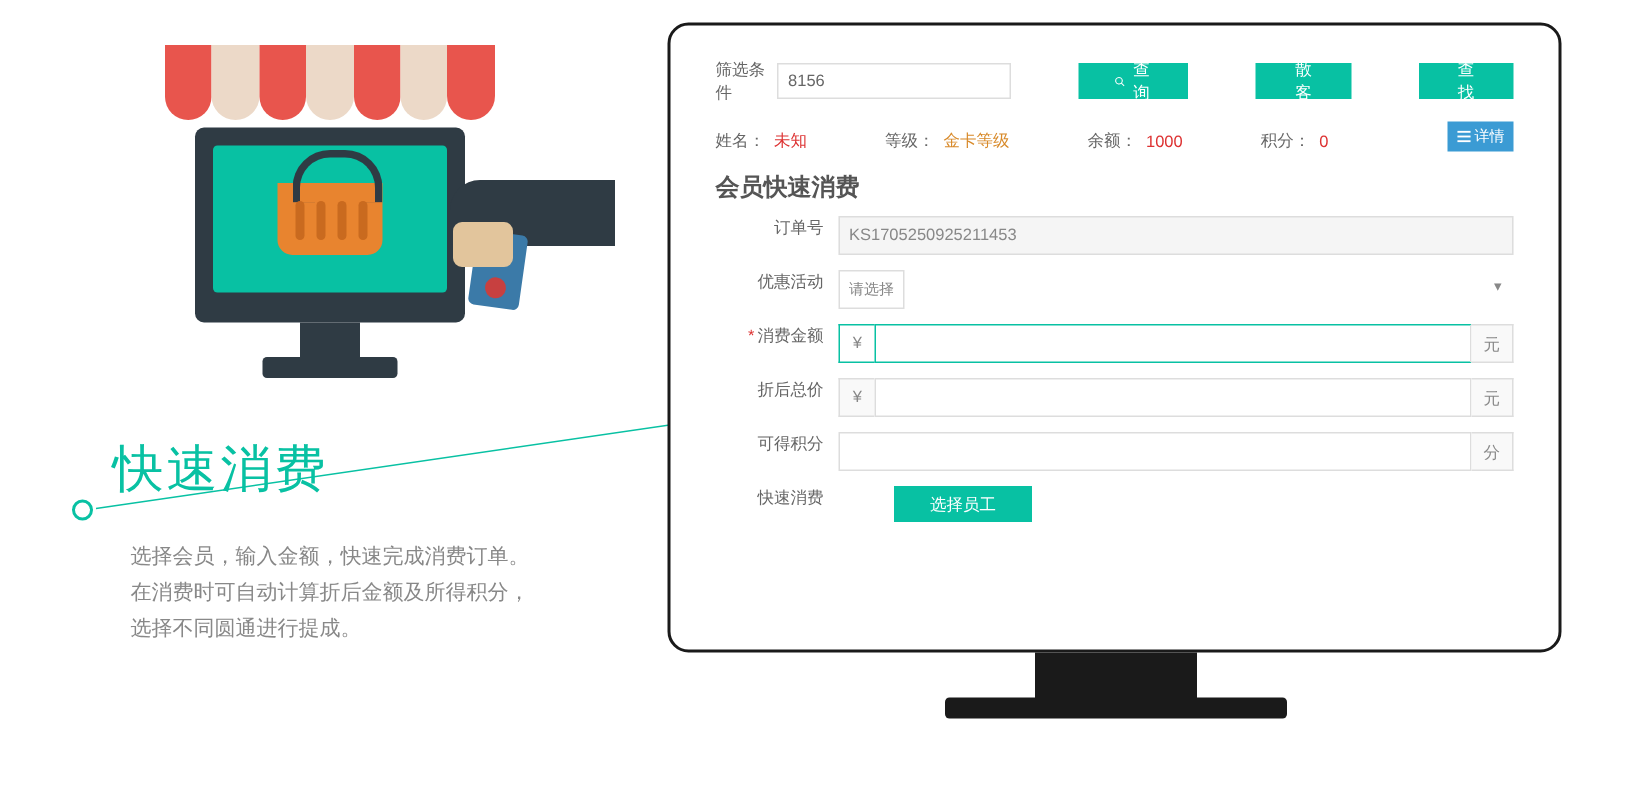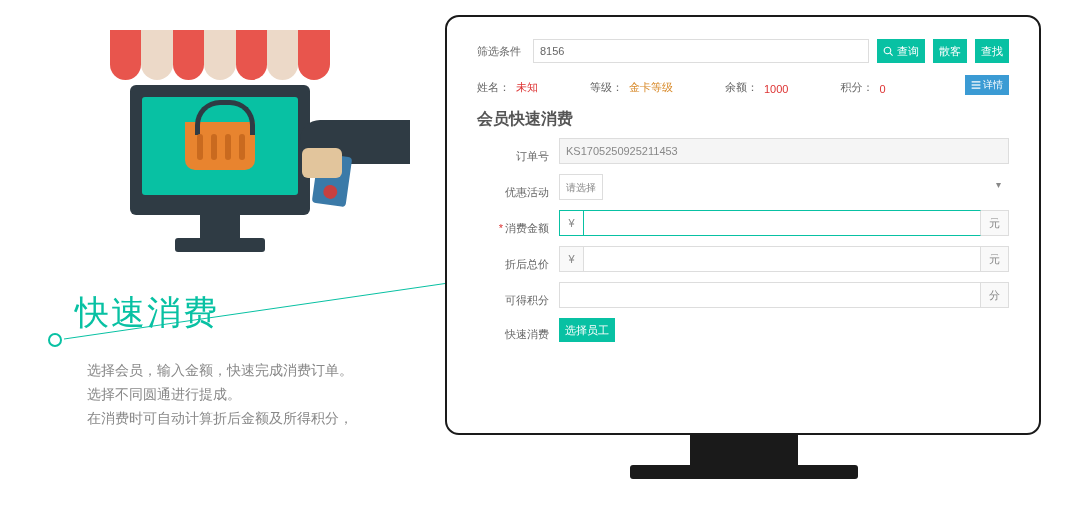--- a/index.html
+++ b/index.html
@@ -46,33 +46,33 @@
 .monitor { position: absolute; left: 445px; top: 15px; width: 596px; height: 420px; border: 2px solid #1a1a1a; border-radius: 14px; background: #fff; }
 .monitor-stand { position: absolute; left: 690px; top: 435px; width: 108px; height: 34px; background: #1a1a1a; }
 .monitor-stand::after { content: ""; position: absolute; bottom: -10px; left: -60px; width: 228px; height: 14px; background: #1a1a1a; border-radius: 3px; }
 
 
 .app { padding: 22px 30px; font-size: 11px; color: #555; }
 
 .filter-row { display: flex; align-items: center; gap: 8px; margin-bottom: 12px; }
 .filter-label { color: #666; width: 48px; }
 .filter-input { flex: 1; height: 24px; border: 1px solid #ddd; padding: 0 6px; font-size: 11px; color: #666; }
-.btn { height: 24px; padding: 0 6px; border: none; background: #08c1a3; color: #fff; font-size: 11px; cursor: pointer; display: inline-flex; align-items: center; gap: 3px; }
+.btn { height: 24px; padding: 0 24px; border: none; background: #08c1a3; color: #fff; font-size: 11px; cursor: pointer; display: inline-flex; align-items: center; gap: 3px; margin-left: 37px; }
 .btn svg { width: 11px; height: 11px; fill: #fff; }
 
 .info-row { display: flex; align-items: flex-end; gap: 6px; margin-bottom: 14px; font-size: 11px; }
 .info-label { color: #666; }
 .info-red { color: #d33; }
 .info-orange { color: #d88a2a; }
 .info-spacer { flex: 1; }
 .detail-btn { height: 20px; padding: 0 6px; background: #3b9bd4; color: #fff; font-size: 10px; border: none; display: inline-flex; align-items: center; gap: 2px; }
 
 .section-title { font-size: 16px; color: #555; font-weight: bold; margin-bottom: 8px; }
 
-.form-row { display: flex; align-items: flex-end; margin-bottom: 10px; }
+.form-row { display: flex; align-items: flex-start; margin-bottom: 10px; }
 .form-label { width: 82px; text-align: right; padding-right: 10px; color: #666; font-size: 11px; }
 .form-label .req { color: #d33; margin-right: 2px; }
 .form-input { flex: 1; height: 26px; border: 1px solid #ddd; padding: 0 6px; font-size: 11px; color: #888; background: #fff; }
 .form-input-green { border-color: #08c1a3; }
 .form-input.ro { background: #f5f5f5; }
 .form-select { flex: 1; height: 26px; border: 1px solid #ddd; padding: 0 6px; font-size: 10px; color: #888; background: #fff; appearance: none; position: relative; }
 .select-wrap { flex: 1; position: relative; }
 .select-wrap::after { content: "▾"; position: absolute; right: 8px; top: 5px; color: #888; font-size: 10px; pointer-events: none; }
 .input-group { flex: 1; display: flex; }
 .input-prefix { width: 24px; height: 26px; border: 1px solid #ddd; border-right: none; display: flex; align-items: center; justify-content: center; font-size: 11px; color: #888; background: #f9f9f9; }
@@ -112,22 +112,22 @@
     <div class="hand-arm"></div>
     <div class="card"></div>
     <div class="hand"></div>
   </div>
 </div>
 
 <div class="feature-title">快速消费</div>
 <div class="circle-dot"></div>
 <div class="feature-desc">
   <div>选择会员，输入金额，快速完成消费订单。</div>
+  <div>在消费时可自动计算折后金额及所得积分，</div>
   <div>选择不同圆通进行提成。</div>
-  <div>在消费时可自动计算折后金额及所得积分，</div>
 </div>
 
 <svg class="connect-line">
   <line x1="2" y1="78" x2="524" y2="2" stroke="#08c1a3" stroke-width="1"></line>
 </svg>
 
 <div class="monitor">
   <div class="app">
 
     <div class="filter-row">

